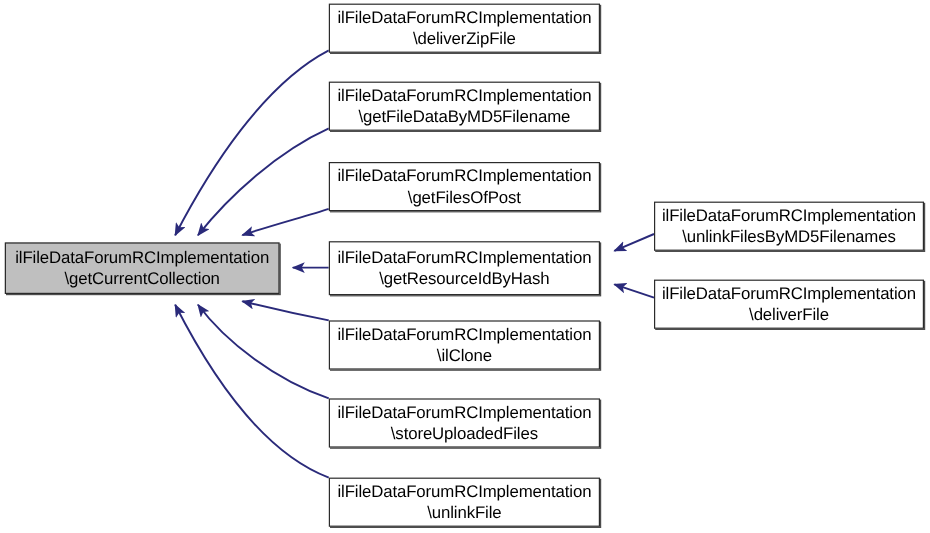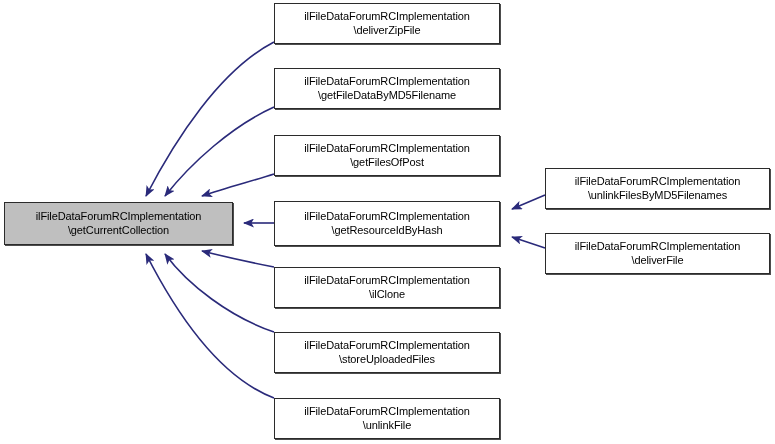--- a/index.html
+++ b/index.html
@@ -24,21 +24,21 @@
     pointer-events: none;
   }
   .node {
     position: absolute;
     box-sizing: border-box;
     display: flex;
     align-items: center;
     justify-content: center;
     text-align: center;
     line-height: 1.22;
-    font-size: 11px;
+    font-size: 14px;
     color: #000000;
     letter-spacing: -0.1px;
     white-space: pre-line;
     z-index: 2;
   }
   .node-plain {
     background: #ffffff;
     border: 1px solid #2b2b2b;
     box-shadow: 1px 1px 0 0 #4d4d4d;
   }

